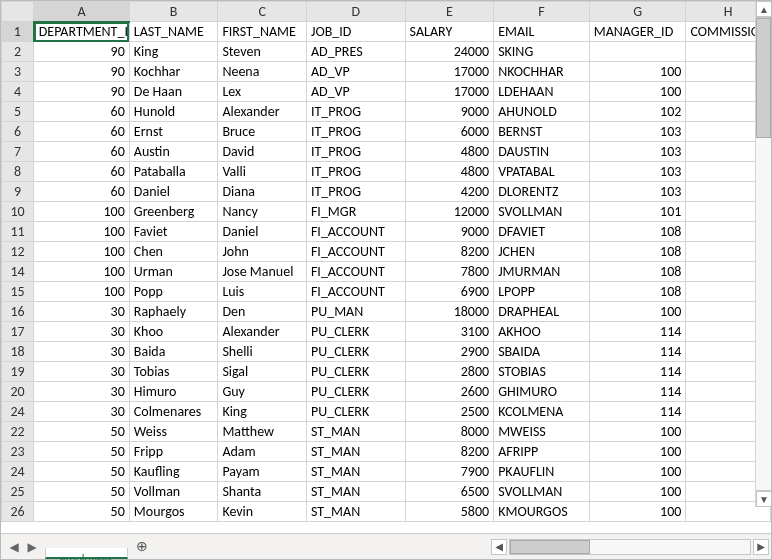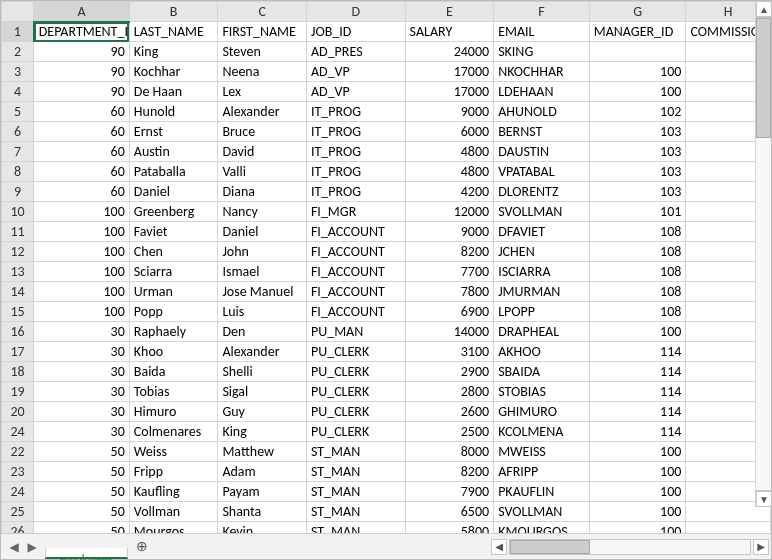--- a/index.html
+++ b/index.html
@@ -298,31 +298,20 @@
               <td class="num">100</td>
               <td>Chen</td>
               <td>John</td>
               <td>FI_ACCOUNT</td>
               <td class="num">8200</td>
               <td>JCHEN</td>
               <td class="num">108</td>
               <td></td>
             </tr>
             <tr>
-              <th class="rowhdr">13</th>
-              <td class="num">100</td>
-              <td>Sciarra</td>
-              <td>Ismael</td>
-              <td>FI_ACCOUNT</td>
-              <td class="num">7700</td>
-              <td>ISCIARRA</td>
-              <td class="num">108</td>
-              <td></td>
-            </tr>
-            <tr>
               <th class="rowhdr">14</th>
               <td class="num">100</td>
               <td>Urman</td>
               <td>Jose Manuel</td>
               <td>FI_ACCOUNT</td>
               <td class="num">7800</td>
               <td>JMURMAN</td>
               <td class="num">108</td>
               <td></td>
             </tr>
@@ -336,21 +325,21 @@
               <td>LPOPP</td>
               <td class="num">108</td>
               <td></td>
             </tr>
             <tr>
               <th class="rowhdr">16</th>
               <td class="num">30</td>
               <td>Raphaely</td>
               <td>Den</td>
               <td>PU_MAN</td>
-              <td class="num">14000</td>
+              <td class="num">18000</td>
               <td>DRAPHEAL</td>
               <td class="num">100</td>
               <td></td>
             </tr>
             <tr>
               <th class="rowhdr">17</th>
               <td class="num">30</td>
               <td>Khoo</td>
               <td>Alexander</td>
               <td>PU_CLERK</td>

